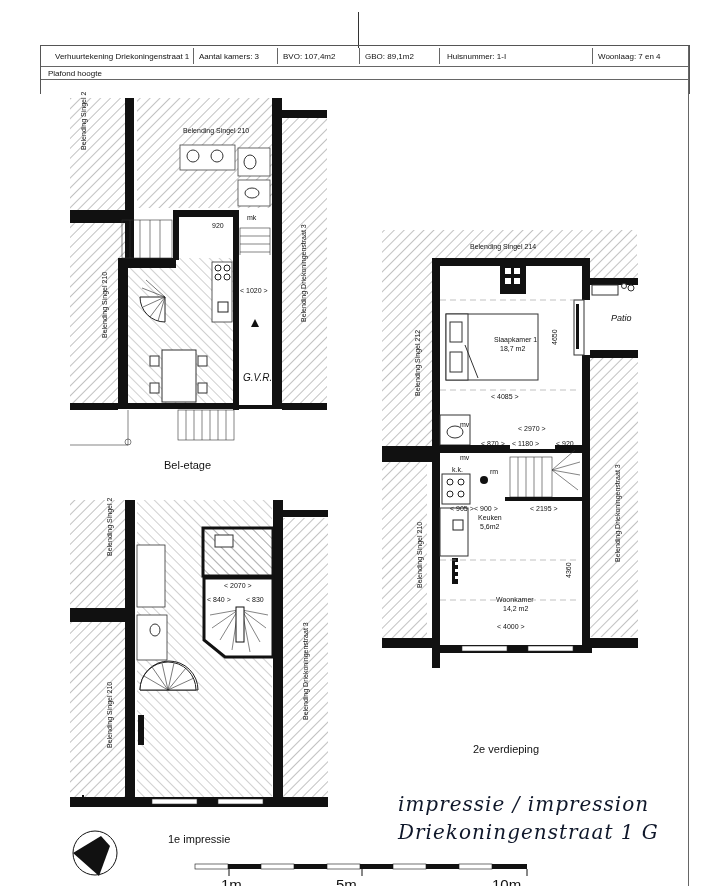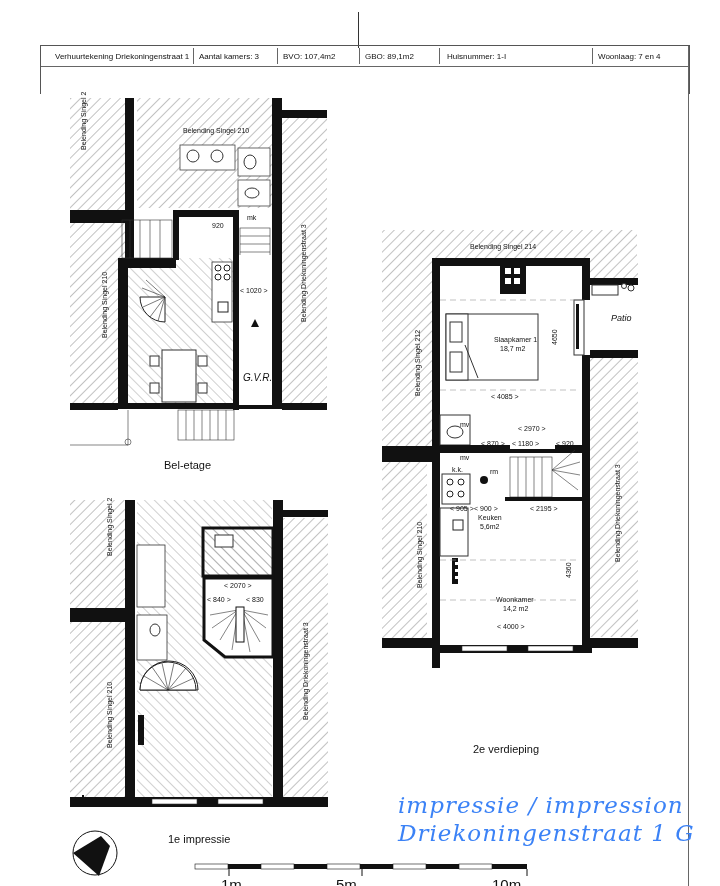--- a/index.html
+++ b/index.html
@@ -7,21 +7,21 @@
   .topline{position:absolute;left:358px;top:12px;width:1px;height:36px;background:#333;}
   .hdr{position:absolute;left:40px;top:45px;width:648px;border:1px solid #555;border-bottom:none;height:48px;font-size:8px;}
   .hdr .row1{height:20px;border-bottom:1px solid #666;position:relative;}
   .hdr .cell{position:absolute;top:6px;white-space:nowrap;}
   .hdr .sep{position:absolute;top:2px;width:1px;height:16px;background:#666;}
   .hdr .row2{height:12px;position:relative;border-bottom:1px solid #666;}
   .hdr .row3{height:12px;position:relative;border-bottom:1px solid #666;}
   .rightline{position:absolute;left:688px;top:45px;width:1px;height:841px;background:#666;}
   .label{position:absolute;font-size:11px;white-space:nowrap;}
   svg{position:absolute;left:0;top:0;}
-  .hand{position:absolute;font-family:"DejaVu Serif",serif;font-style:italic;font-size:23px;letter-spacing:1px;color:#3b82f6;white-space:nowrap;}
+  .hand{position:absolute;font-family:"DejaVu Serif",serif;font-style:italic;font-size:20px;letter-spacing:1px;color:#0f172a;white-space:nowrap;}
   .scale-lbl{position:absolute;font-size:15px;top:876px;}
 </style>
 </head>
 <body>
 
 <div class="topline"></div>
 <div class="rightline"></div>
 
 <div class="hdr">
   <div class="row1">
@@ -29,20 +29,23 @@
     <span class="sep" style="left:152px"></span>
     <span class="cell" style="left:158px">Aantal kamers: 3</span>
     <span class="sep" style="left:196px;left:236px"></span>
     <span class="cell" style="left:242px">BVO:  107,4m2</span>
     <span class="sep" style="left:318px"></span>
     <span class="cell" style="left:324px">GBO:  89,1m2</span>
     <span class="sep" style="left:398px"></span>
     <span class="cell" style="left:406px">Huisnummer: 1-I</span>
     <span class="sep" style="left:551px"></span>
     <span class="cell" style="left:557px">Woonlaag: 7 en 4</span>
+  </div>
+  <div class="row2">
+    <span class="cell" style="left:7px;top:2px">Plafond hoogte</span>
   </div>
 </div>
 
 <svg width="720" height="886" viewBox="0 0 720 886">
   <defs>
     <pattern id="hatch" width="7" height="7" patternUnits="userSpaceOnUse" patternTransform="rotate(45)">
       <line x1="0" y1="0" x2="0" y2="7" stroke="#666" stroke-width="0.8"></line>
     </pattern>
     <pattern id="hatch2" width="7" height="7" patternUnits="userSpaceOnUse" patternTransform="rotate(-45)">
       <line x1="0" y1="0" x2="0" y2="7" stroke="#777" stroke-width="0.7"></line>

